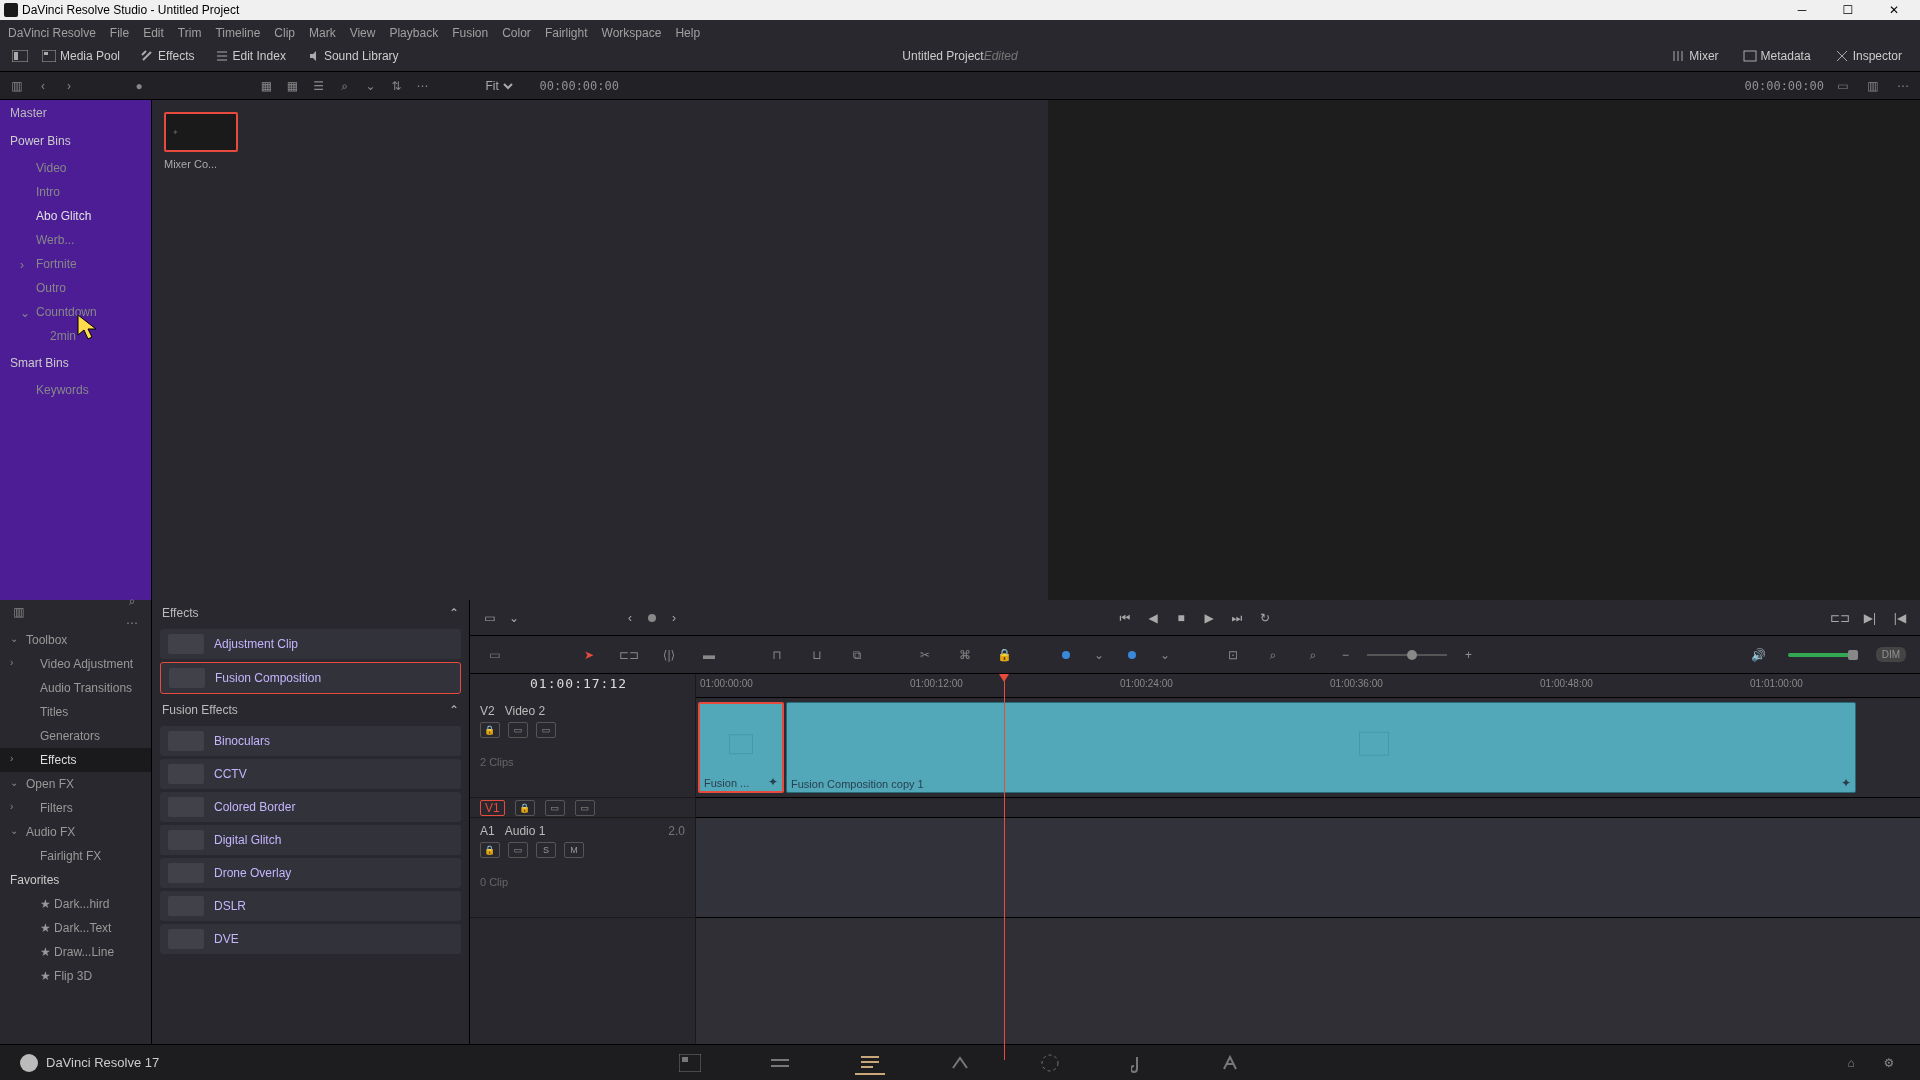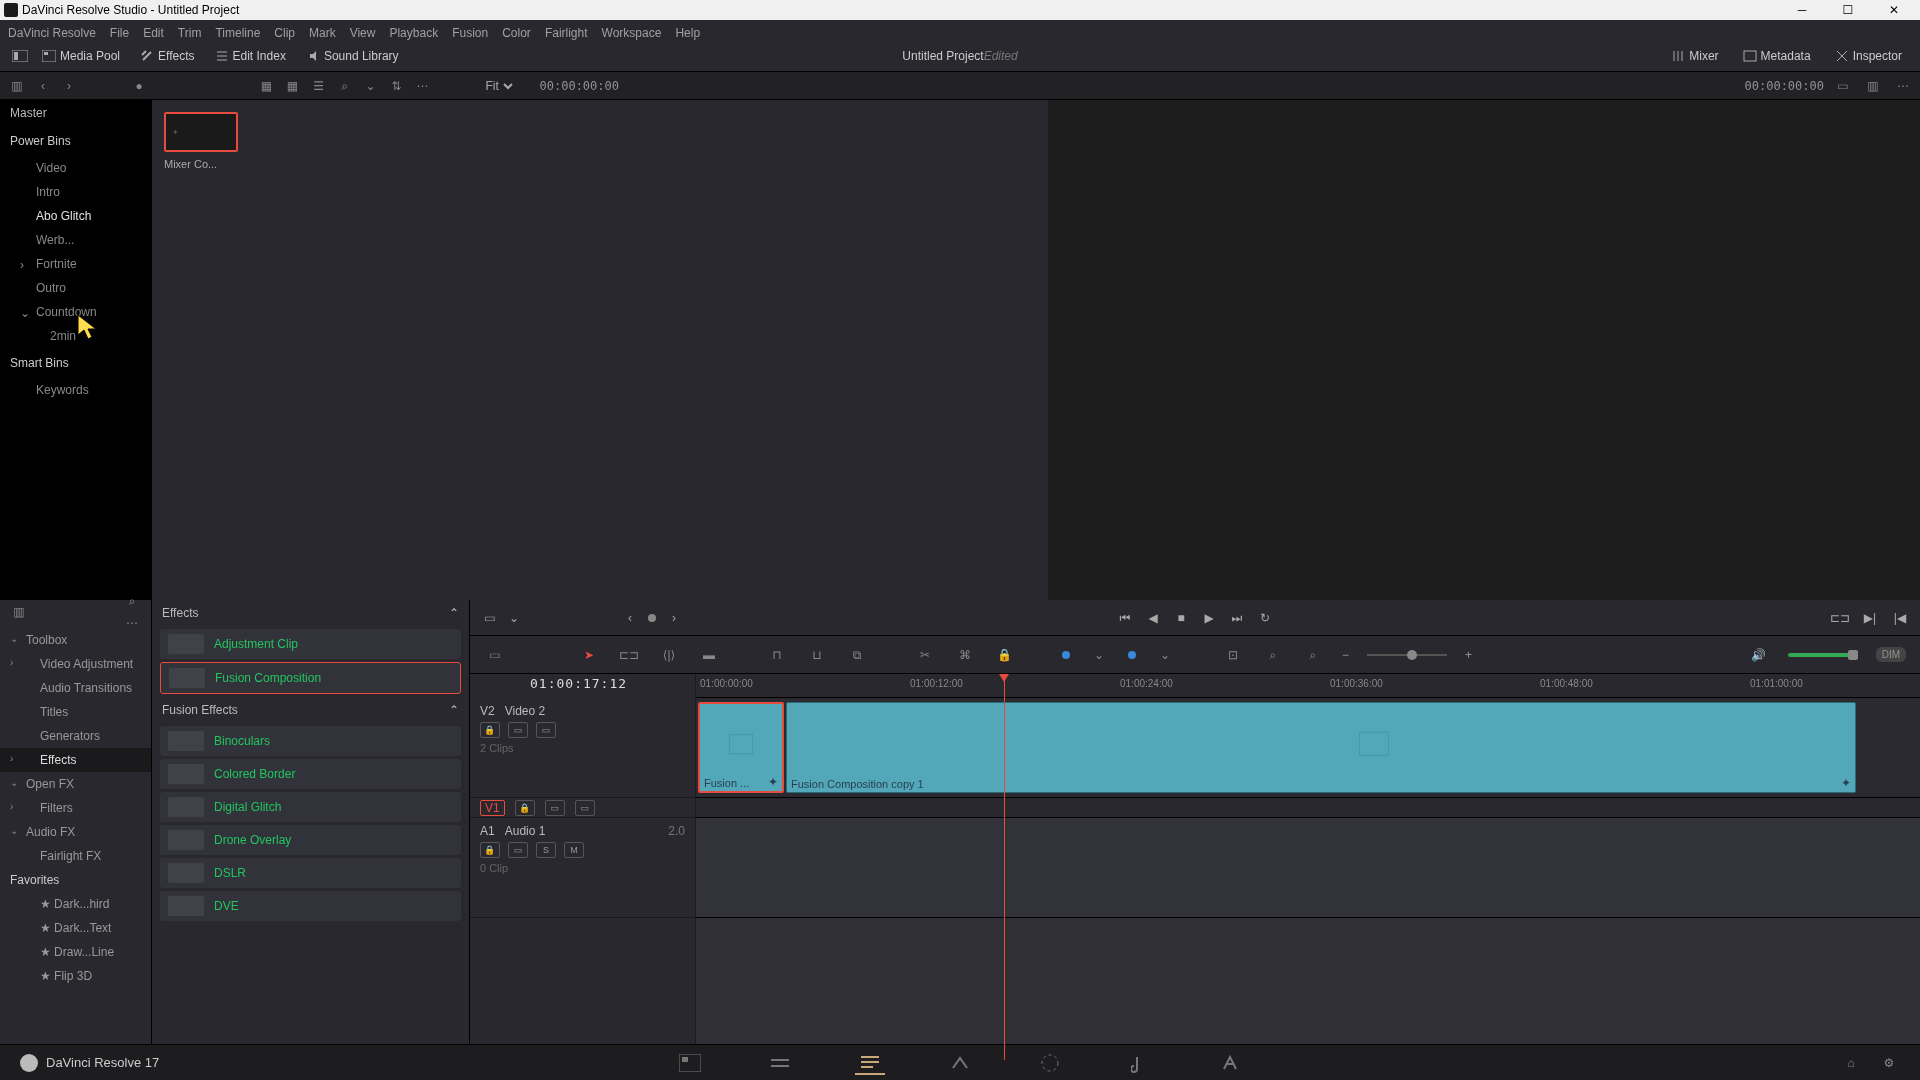--- a/index.html
+++ b/index.html
@@ -14,21 +14,21 @@
 .tbtn{display:flex;align-items:center;gap:4px;padding:4px 10px;border-radius:3px;color:#ccc}
 .tbtn svg,.ticon svg{fill:#aaa}
 .ticon{width:24px;height:24px;display:flex;align-items:center;justify-content:center}
 .prjname{position:absolute;left:50%;transform:translateX(-50%);color:#ccc;font-size:13px}
 .prjname .edited{color:#777;font-style:italic;font-size:12px}
 .right-tools{margin-left:auto;display:flex;gap:4px}
 .subtoolbar{height:28px;background:#212126;display:flex;align-items:center;padding:0 6px;border-bottom:1px solid #000;gap:4px}
 .subtoolbar-right{margin-left:auto;display:flex;align-items:center;gap:8px}
 .iconbtn{width:22px;height:22px;display:flex;align-items:center;justify-content:center;color:#888}
 .main{display:flex;height:500px}
-.leftpanel{width:152px;background:#000000;border-right:1px solid #000;display:flex;flex-direction:column}
+.leftpanel{width:152px;background:#4c1d95;border-right:1px solid #000;display:flex;flex-direction:column}
 .leftpanel .section{padding:6px 10px;color:#bbb;font-size:12px}
 .leftpanel .item{padding:5px 10px 5px 36px;color:#888;font-size:12px;position:relative}
 .leftpanel .item.sel{color:#e0e0e0}
 .leftpanel .item .chev{position:absolute;left:20px;top:6px;color:#888}
 .leftpanel .heading{padding:8px 10px;color:#ccc;font-size:12px}
 .pool{flex:1;background:#28282e;padding:12px;position:relative}
 .thumb{width:74px;height:40px;border:2px solid #e64b3d;background:#1a1a1a;border-radius:2px;margin-bottom:6px;position:relative}
 .thumb::after{content:"✦";position:absolute;left:6px;top:14px;color:#555;font-size:8px}
 .thumb-label{color:#aaa;font-size:11px}
 .viewer{flex:1;background:#1d1d1d;position:relative}
@@ -38,33 +38,33 @@
 .fxleft .tree{padding:4px 0}
 .fxleft .tree .row{padding:5px 10px 5px 26px;color:#999;position:relative}
 .fxleft .tree .row.sub{padding-left:40px}
 .fxleft .tree .row.sel{background:#1a1a1d;color:#ddd}
 .fxleft .tree .row .chev{position:absolute;left:10px;top:5px;color:#888;font-size:10px}
 .fxlist{width:318px;background:#28282e;border-right:1px solid #000;overflow:hidden}
 .fxcat{padding:6px 10px;color:#bbb;display:flex;align-items:center;justify-content:space-between}
 .fxitem{display:flex;align-items:center;gap:10px;padding:5px 8px;margin:3px 8px;background:#32323a;border-radius:3px}
 .fxitem.sel{border:1px solid #e64b3d}
 .fxitem .fxicon{width:36px;height:20px;background:#414149;border-radius:2px}
-.fxitem .fxname{color:#22c55e;font-size:12px}
+.fxitem .fxname{color:#c4b5fd;font-size:12px}
 .timeline-area{flex:1;background:#28282e;display:flex;flex-direction:column}
 .transport{height:36px;display:flex;align-items:center;justify-content:center;gap:8px;border-bottom:1px solid #000;position:relative}
 .transport .tbtn2{width:20px;height:20px;display:flex;align-items:center;justify-content:center;color:#aaa}
 .timeline-tools{height:38px;display:flex;align-items:center;padding:0 14px;gap:18px;border-bottom:1px solid #000}
 .timeline-body{flex:1;display:flex;position:relative;overflow:hidden}
 .track-headers{width:226px;background:#28282e;border-right:1px solid #1a1a1a}
 .track-head{border-bottom:1px solid #1a1a1a;padding:6px 10px}
 .track-head.v2{height:100px}
 .track-head.v1{height:20px}
 .track-head.a1{height:100px}
 .track-name{color:#bbb;font-size:12px}
-.track-sub{color:#666;font-size:11px;margin-top:4px}
+.track-sub{color:#666;font-size:11px;margin-top:18px}
 .track-ctrls{display:flex;gap:8px;margin-top:4px}
 .tctl{width:20px;height:16px;border:1px solid #555;border-radius:2px;display:flex;align-items:center;justify-content:center;font-size:9px;color:#999}
 .tracks{flex:1;position:relative;background:#2f2f35}
 .ruler{height:24px;background:#28282e;border-bottom:1px solid #000;position:relative}
 .ruler-tick{position:absolute;top:4px;color:#888;font-size:10px}
 .playhead{position:absolute;top:0;bottom:0;width:1px;background:#e64b3d;z-index:10}
 .playhead::before{content:"";position:absolute;top:0;left:-5px;width:0;height:0;border-left:5px solid transparent;border-right:5px solid transparent;border-top:8px solid #e64b3d}
 .tcbox{position:absolute;left:-167px;top:18px;color:#ddd;font-size:13px;font-family:monospace;letter-spacing:1px}
 .track-lane{position:absolute;left:0;right:0;background:#2a2a30;border-bottom:1px solid #000}
 .track-lane.v2{top:24px;height:100px}
@@ -263,20 +263,24 @@
     <div class="fxcat">
         <span>Fusion Effects</span>
         <span>⌃</span>
       </div>
     <div class="fxitem">
         <div class="fxicon"></div>
         <div class="fxname">Binoculars</div>
       </div>
     <div class="fxitem">
         <div class="fxicon"></div>
+        <div class="fxname">CCTV</div>
+      </div>
+    <div class="fxitem">
+        <div class="fxicon"></div>
         <div class="fxname">Colored Border</div>
       </div>
     <div class="fxitem">
         <div class="fxicon"></div>
         <div class="fxname">Digital Glitch</div>
       </div>
     <div class="fxitem">
         <div class="fxicon"></div>
         <div class="fxname">Drone Overlay</div>
       </div>

